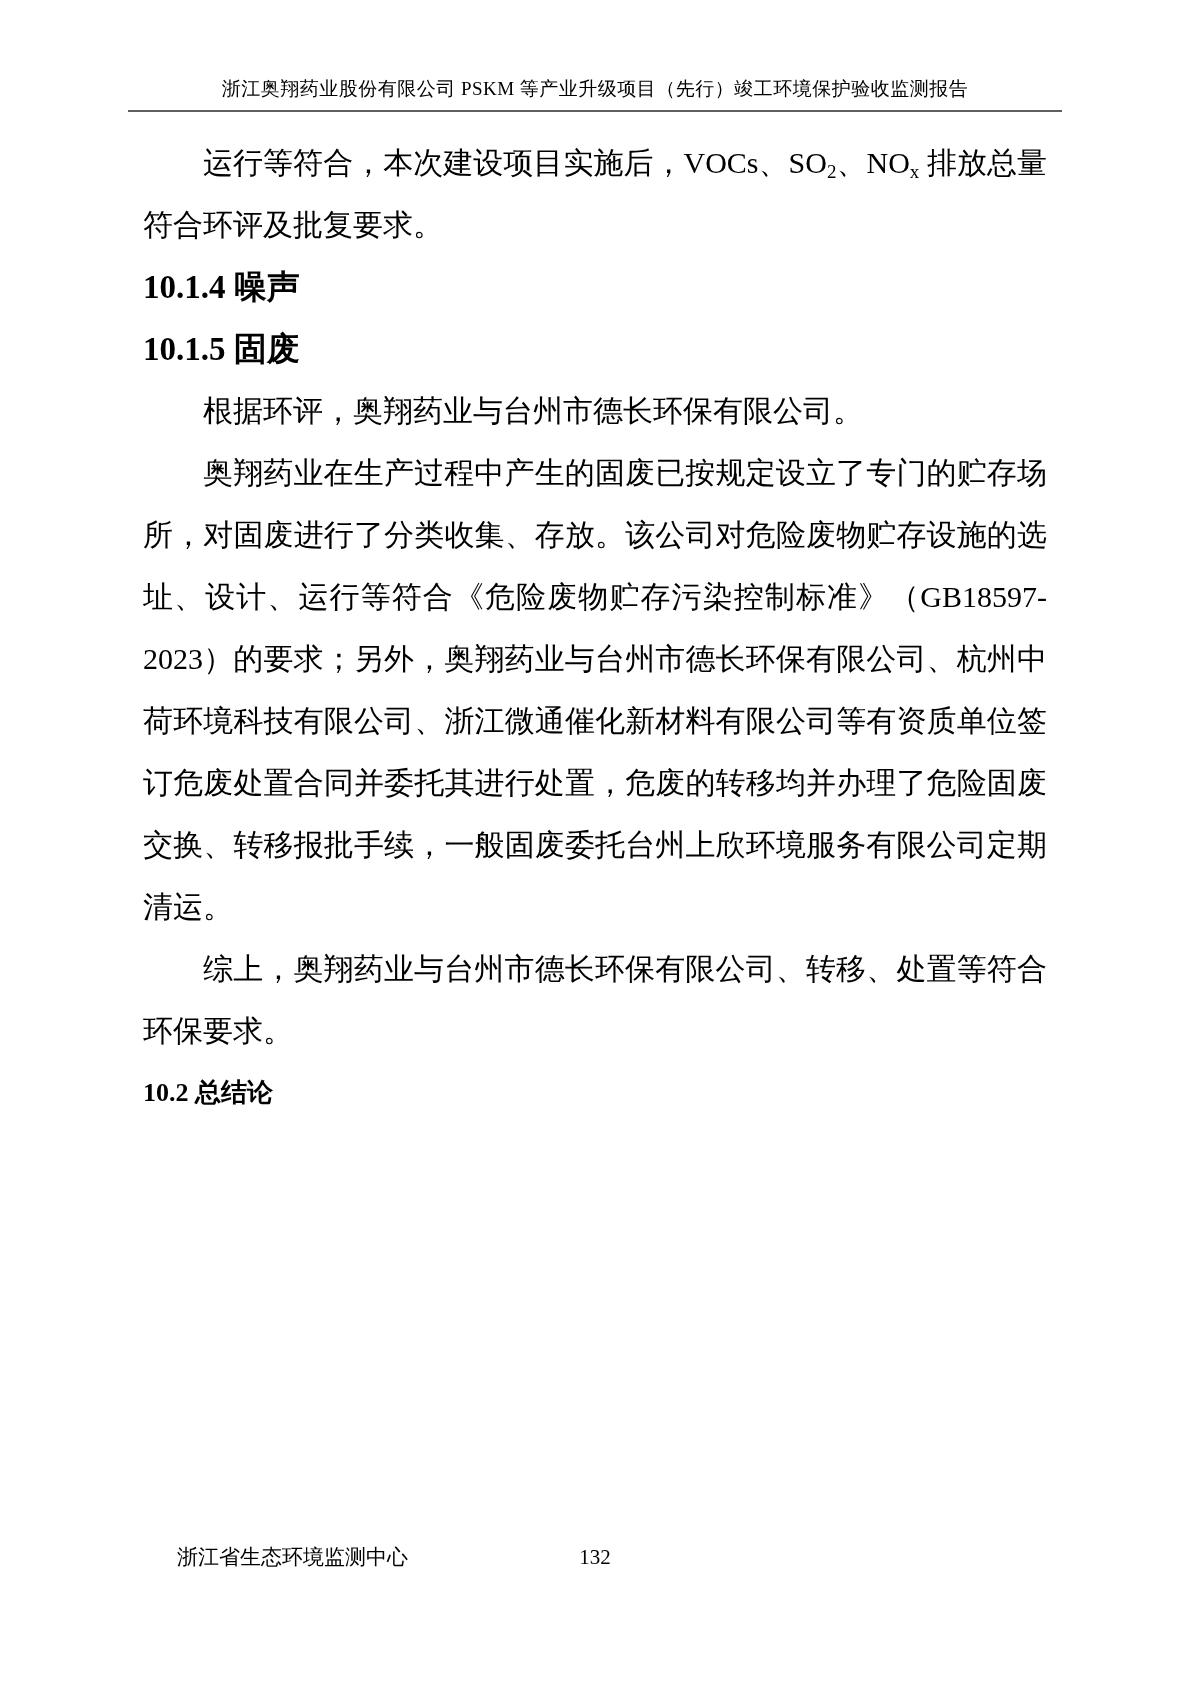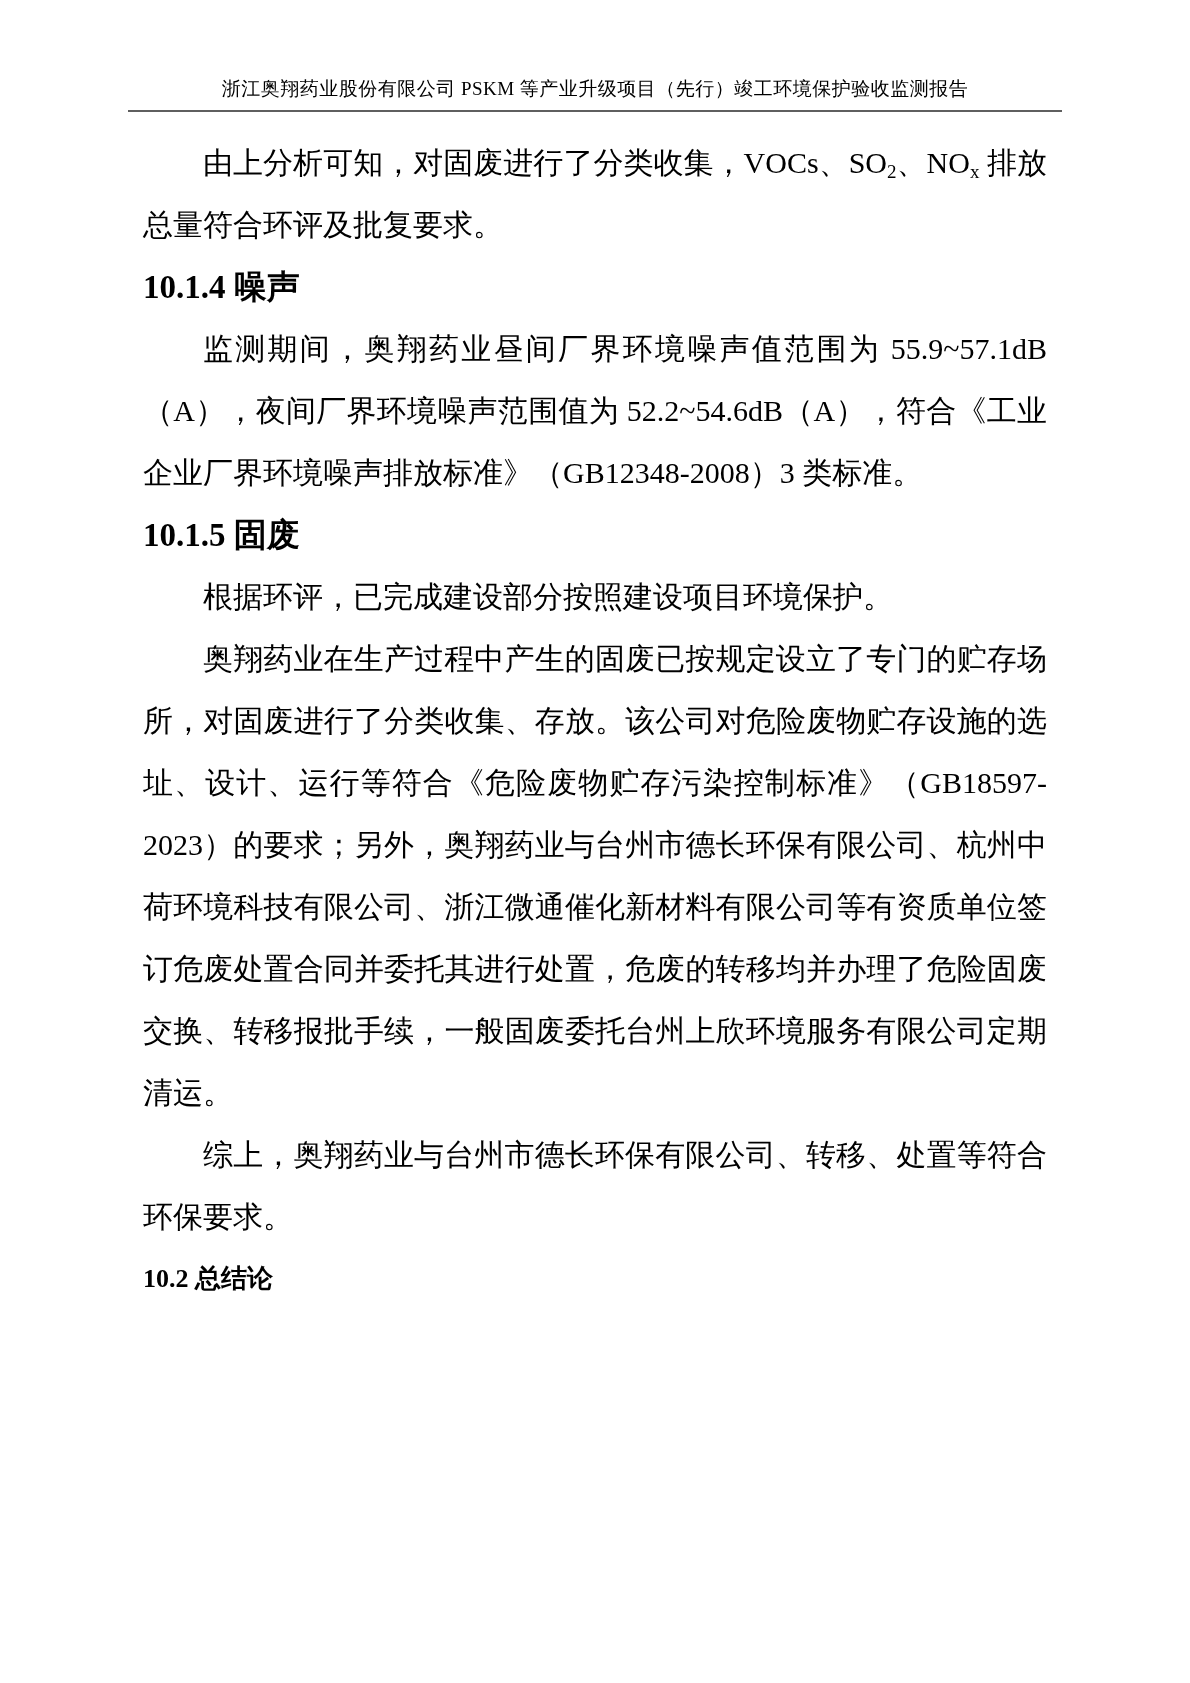--- a/index.html
+++ b/index.html
@@ -92,33 +92,36 @@
 
 <div class="page">
 
   <div class="header">
     <div class="header-title">浙江奥翔药业股份有限公司 PSKM 等产业升级项目（先行）竣工环境保护验收监测报告</div>
     <div class="header-rule"></div>
   </div>
 
   <div class="content">
 
-    <p class="para"><span>由上分析可知，对固废进行了分类收集，VOCs、SO</span><sub class="sub">2</sub><span>、NO</span><sub class="sub">x</sub><span> 排放总量符合环评及批复要求。</span></p>
+    <p class="para"><span>运行等符合，本次建设项目实施后，VOCs、SO</span><sub class="sub">2</sub><span>、NO</span><sub class="sub">x</sub><span> 排放总量符合环评及批复要求。</span></p>
 
     <h3 class="heading">10.1.4 噪声</h3>
 
-    <p class="para">监测期间，奥翔药业昼间厂界环境噪声值范围为 55.9~57.1dB（A），夜间厂界环境噪声范围值为 52.2~54.6dB（A），符合《工业企业厂界环境噪声排放标准》（GB12348-2008）3 类标准。</p>
 
     <h3 class="heading">10.1.5 固废</h3>
 
-    <p class="para">根据环评，已完成建设部分按照建设项目环境保护。</p>
+    <p class="para">根据环评，奥翔药业与台州市德长环保有限公司。</p>
 
     <p class="para">奥翔药业在生产过程中产生的固废已按规定设立了专门的贮存场所，对固废进行了分类收集、存放。该公司对危险废物贮存设施的选址、设计、运行等符合《危险废物贮存污染控制标准》（GB18597-2023）的要求；另外，奥翔药业与台州市德长环保有限公司、杭州中荷环境科技有限公司、浙江微通催化新材料有限公司等有资质单位签订危废处置合同并委托其进行处置，危废的转移均并办理了危险固废交换、转移报批手续，一般固废委托台州上欣环境服务有限公司定期清运。</p>
 
     <p class="para">综上，奥翔药业与台州市德长环保有限公司、转移、处置等符合环保要求。</p>
 
     <h2 class="heading heading-l2">10.2 总结论</h2>
 
 
   </div>
 
+  <div class="footer">
+    <span class="footer-org">浙江省生态环境监测中心</span>
+    <span class="footer-page">132</span>
+  </div>
 
 </div>
 
 </body></html>

